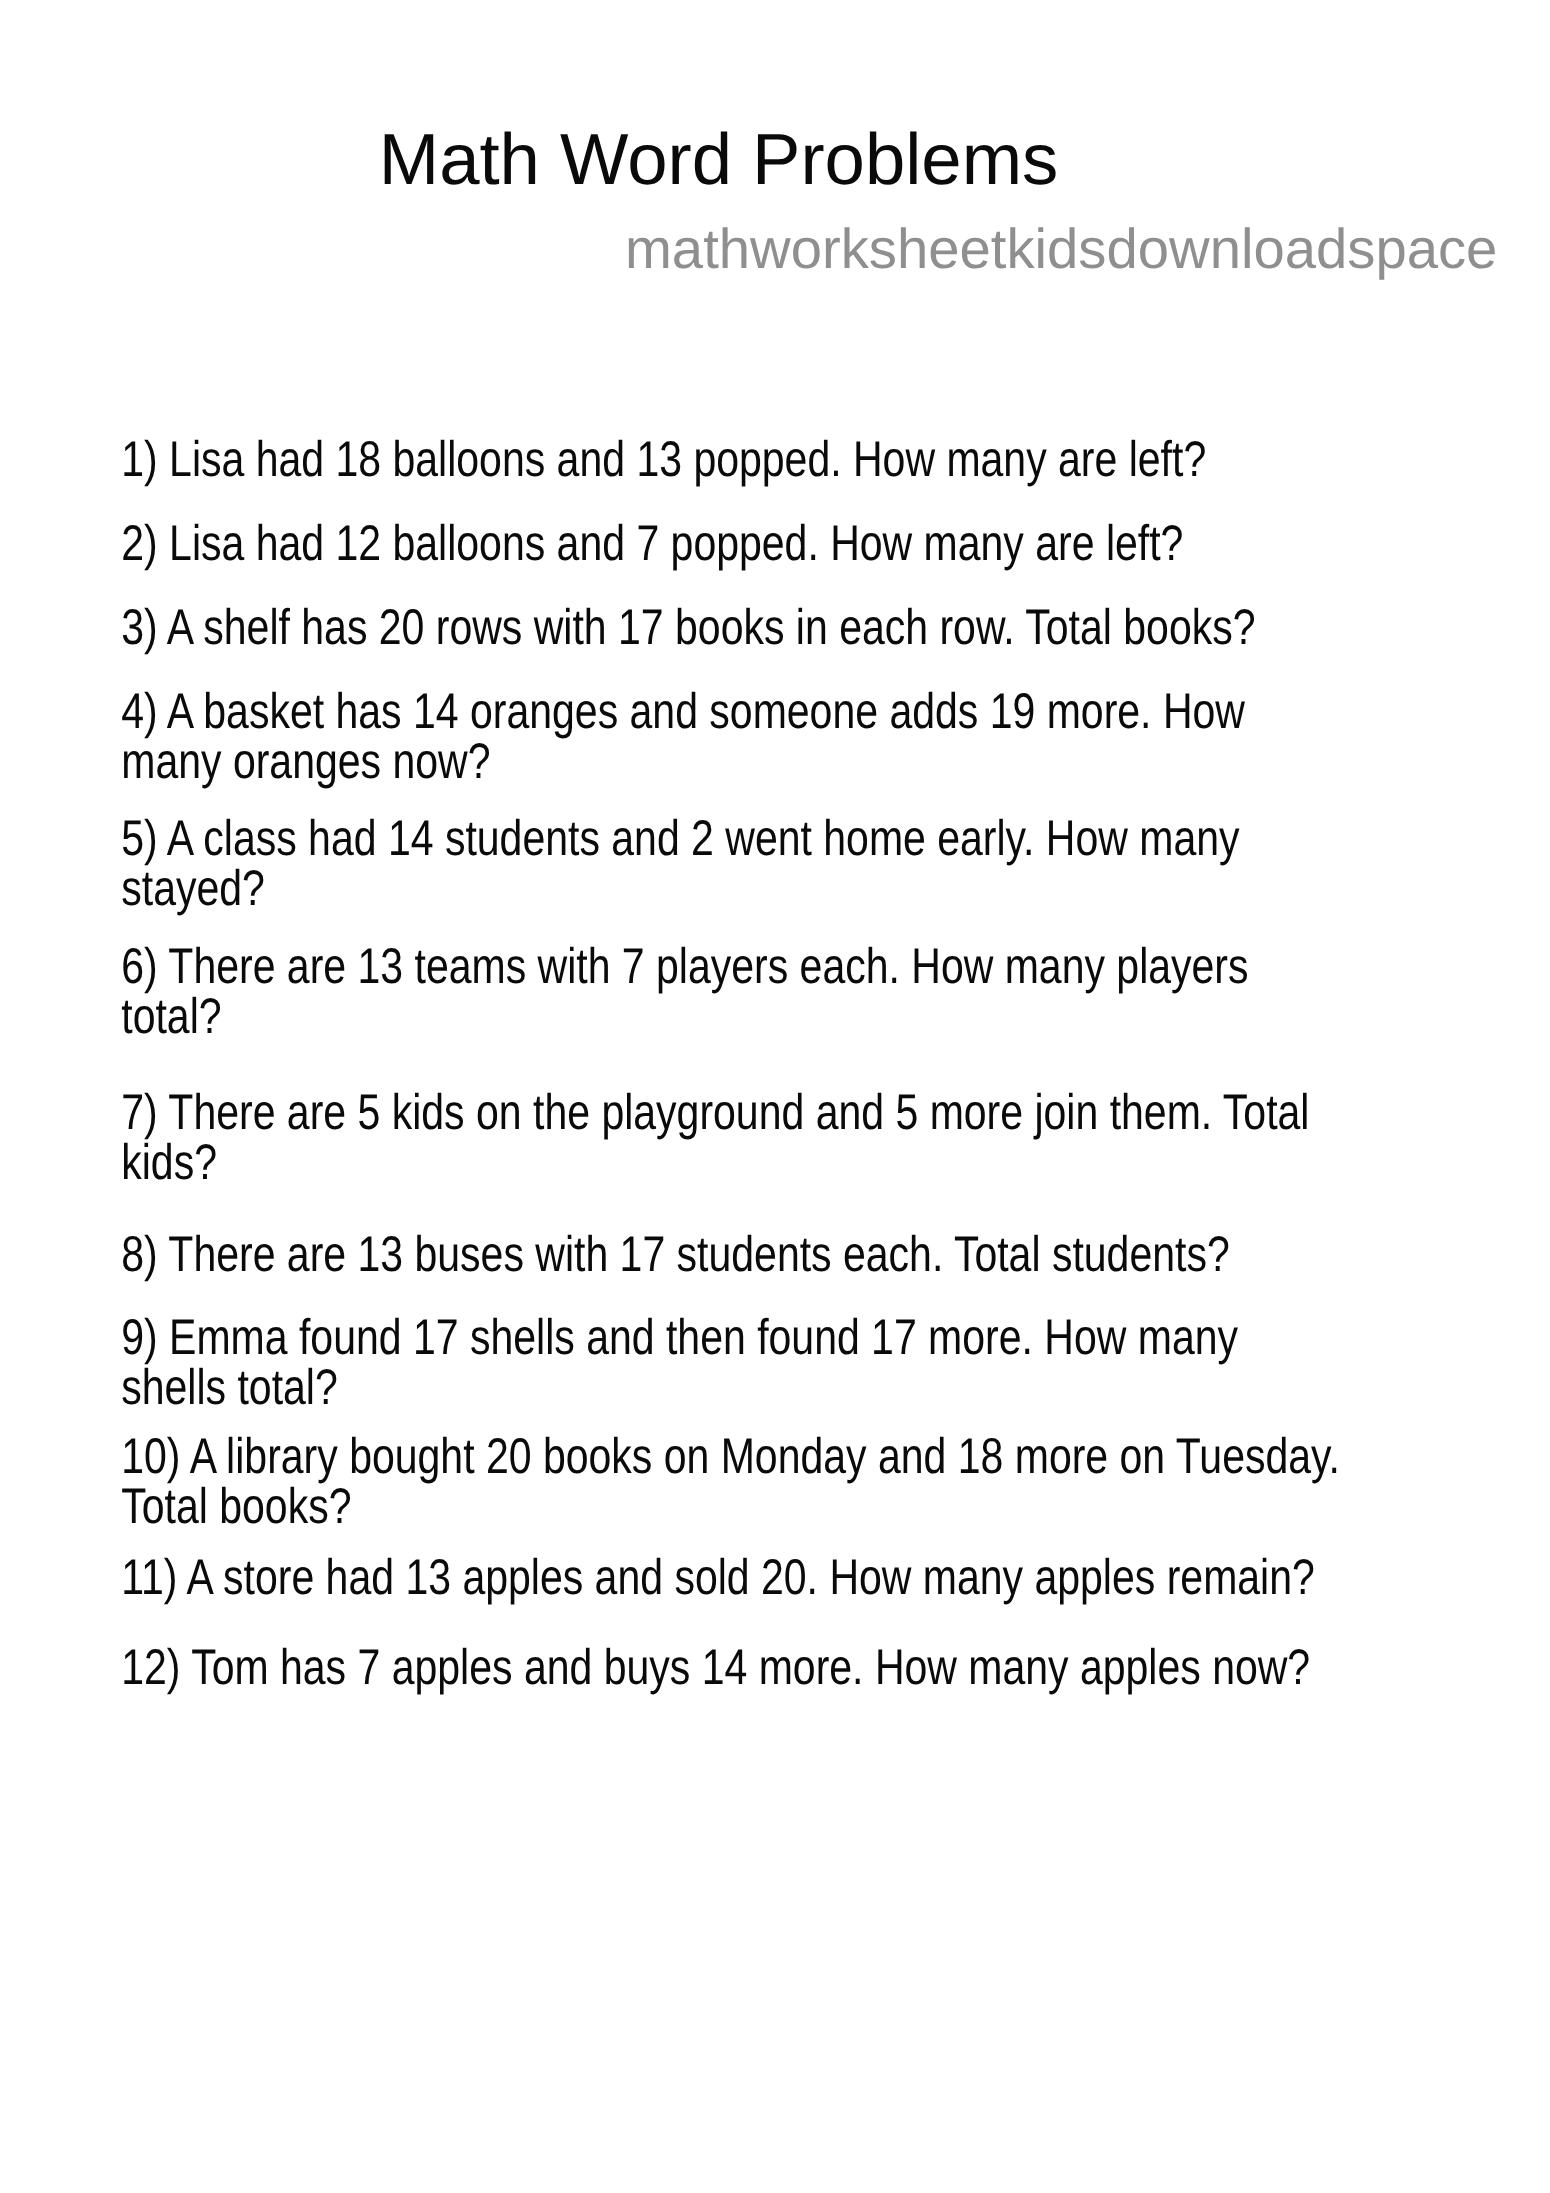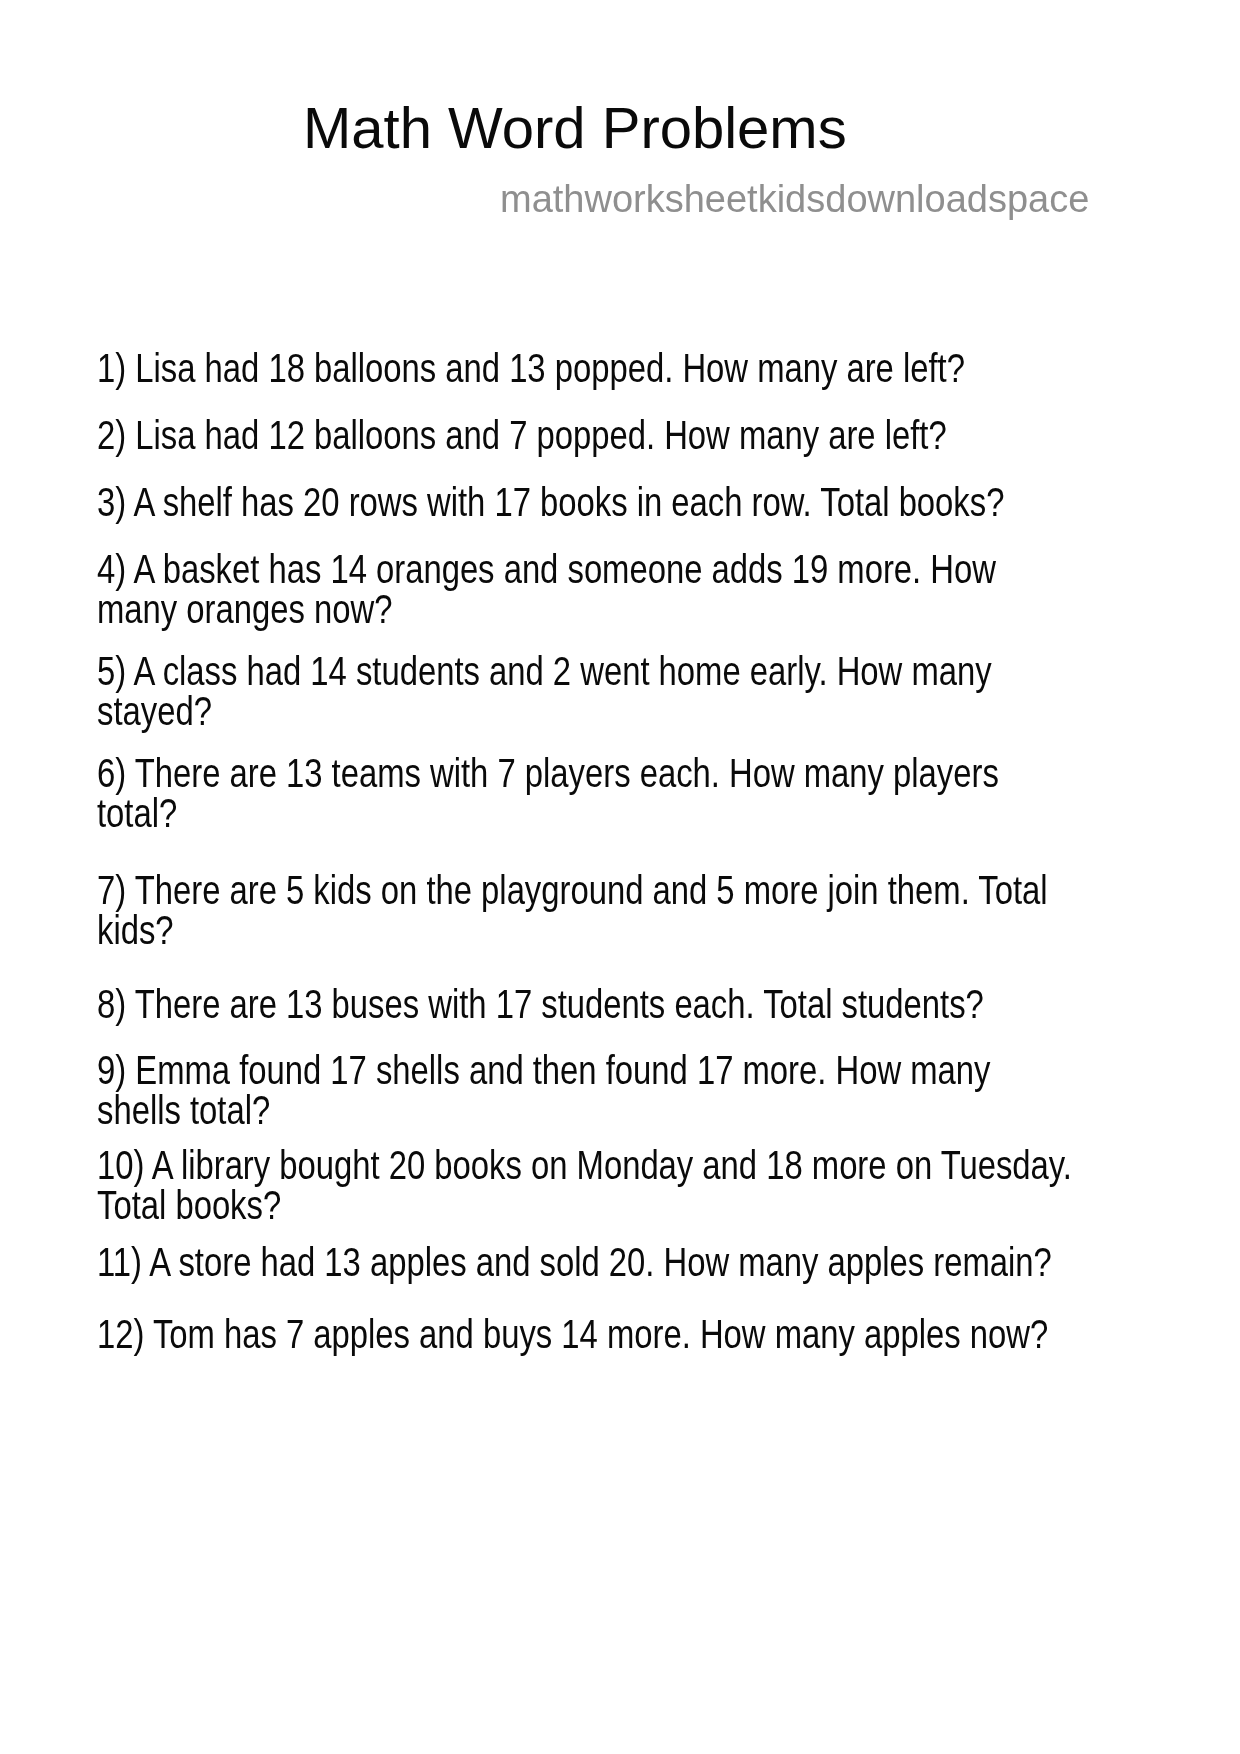--- a/index.html
+++ b/index.html
@@ -23,21 +23,21 @@
     font-size: 58px;
     line-height: 58px;
     color: #0a0a0a;
     white-space: pre;
     letter-spacing: 0;
   }
   .watermark {
     position: absolute;
     left: 500px;
     top: 182px;
-    font-size: 38px;
+    font-size: 45px;
     line-height: 34px;
     color: #8f8f8f;
     white-space: pre;
   }
   
   .problem {
     position: absolute;
     left: 97px;
     font-size: 40px;
     line-height: 40px;

